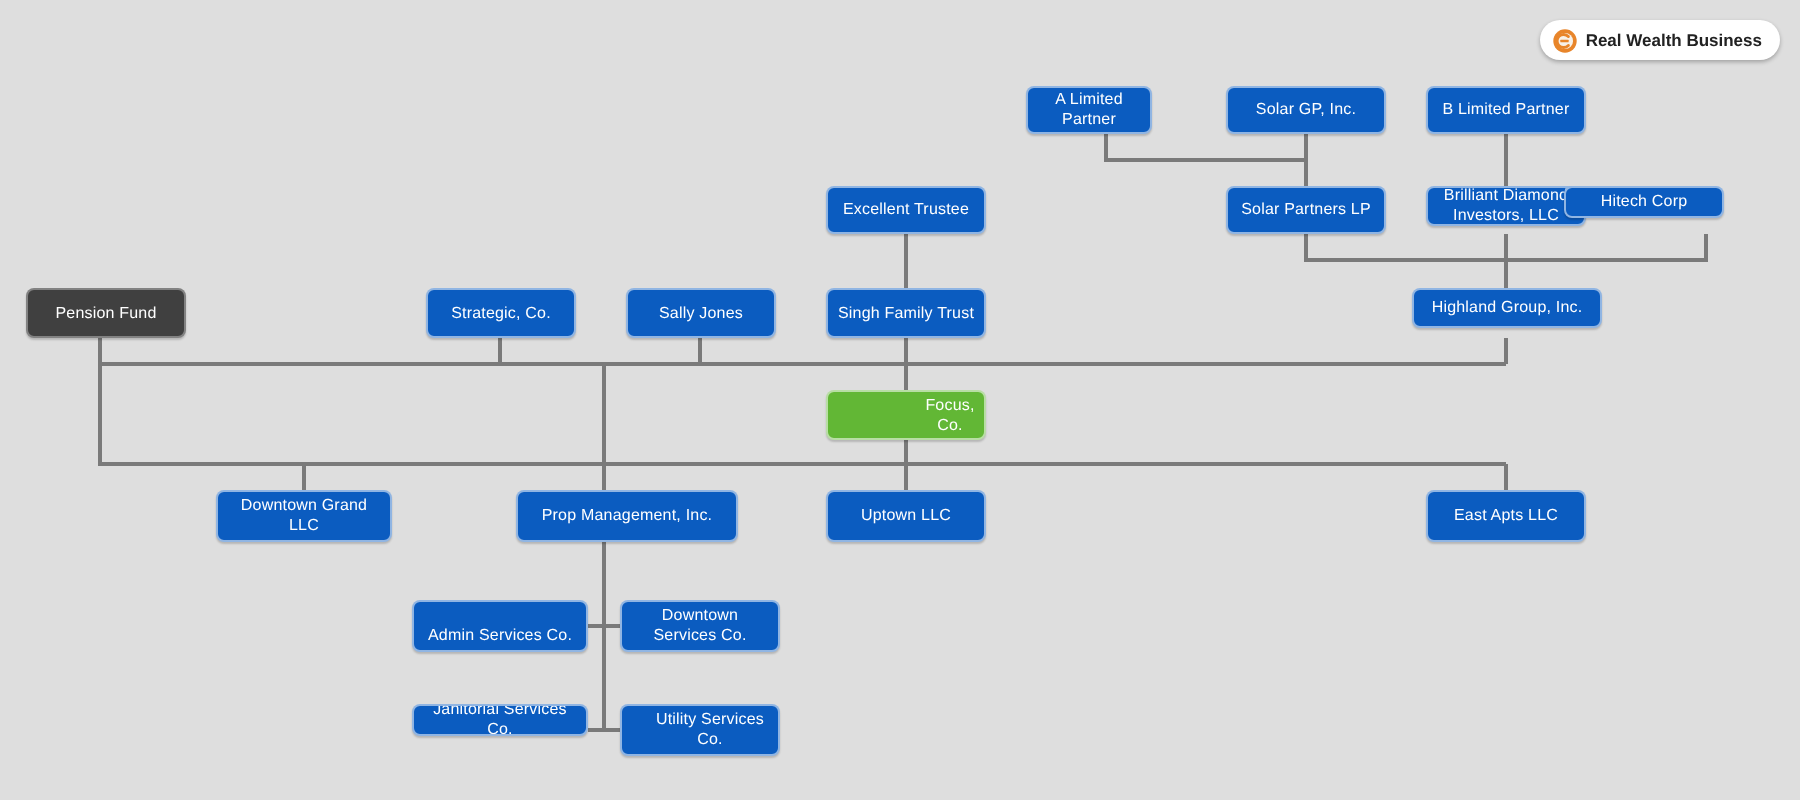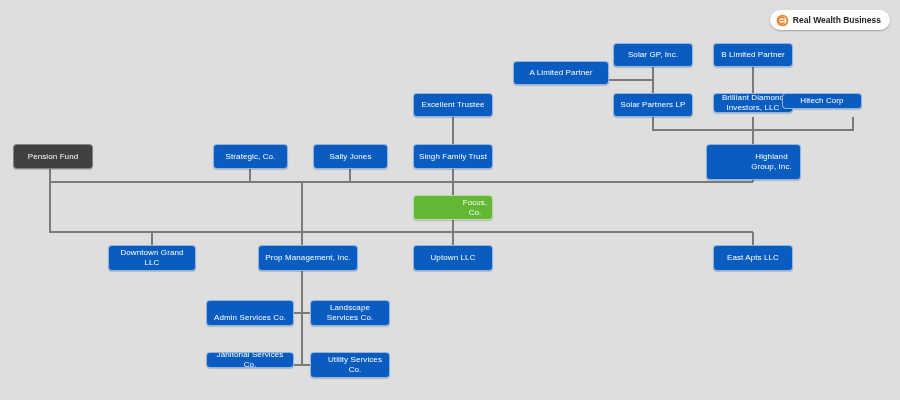--- a/index.html
+++ b/index.html
@@ -111,21 +111,21 @@
       <path d="M152 232 L152 245"></path>
       <path d="M302 182 L302 245"></path>
       <path d="M753 232 L753 245"></path>
 
       <path d="M302 271 L302 365"></path>
       <path d="M294 313 L310 313"></path>
       <path d="M294 365 L310 365"></path>
     </g>
   </svg>
 
-  <div class="node blue" style="left:513px; top:61px;  width:96px;  height:24px;">
+  <div class="node blue" style="left:513px; top:43px;  width:63px;  height:24px;">
       <span class="node-label">A Limited Partner</span>
     </div>
   <div class="node blue" style="left:613px; top:43px;  width:80px;  height:24px;">
       <span class="node-label">Solar GP, Inc.</span>
     </div>
   <div class="node blue" style="left:713px; top:43px;  width:80px;  height:24px;">
       <span class="node-label">B Limited Partner</span>
     </div>
 
   <div class="node blue" style="left:413px; top:93px;  width:80px;  height:24px;">
@@ -146,46 +146,46 @@
     </div>
   <div class="node blue" style="left:213px; top:144px; width:75px;  height:25px;">
       <span class="node-label">Strategic, Co.</span>
     </div>
   <div class="node blue" style="left:313px; top:144px; width:75px;  height:25px;">
       <span class="node-label">Sally Jones</span>
     </div>
   <div class="node blue" style="left:413px; top:144px; width:80px;  height:25px;">
       <span class="node-label">Singh Family Trust</span>
     </div>
-  <div class="node blue" style="left:706px; top:144px; width:95px;  height:36px;padding-left:40px;">
+  <div class="node blue" style="left:706px; top:144px; width:95px;  height:20px;">
       <span class="node-label">Highland Group, Inc.</span>
     </div>
 
   <div class="node green" style="left:413px; top:195px; width:80px; height:25px;">
       <span class="node-label">Focus, Co.</span>
     </div>
 
   <div class="node blue" style="left:108px; top:245px; width:88px;  height:26px;">
       <span class="node-label">Downtown Grand LLC</span>
     </div>
-  <div class="node blue" style="left:258px; top:245px; width:100px;  height:26px;">
+  <div class="node blue" style="left:258px; top:245px; width:111px;  height:26px;">
       <span class="node-label">Prop Management, Inc.</span>
     </div>
   <div class="node blue" style="left:413px; top:245px; width:80px;  height:26px;">
       <span class="node-label">Uptown LLC</span>
     </div>
   <div class="node blue" style="left:713px; top:245px; width:80px;  height:26px;">
       <span class="node-label">East Apts LLC</span>
     </div>
 
   <div class="node blue" style="left:206px; top:300px; width:88px;  height:26px;align-items:flex-end;">
       <span class="node-label">Admin Services Co.</span>
     </div>
   <div class="node blue" style="left:310px; top:300px; width:80px;  height:26px;">
-      <span class="node-label">Landscape Services Co.</span>
+      <span class="node-label">Downtown Services Co.</span>
     </div>
   <div class="node blue" style="left:206px; top:352px; width:88px;  height:16px;">
       <span class="node-label">Janitorial Services Co.</span>
     </div>
   <div class="node blue" style="left:310px; top:352px; width:80px;  height:26px;padding-left:14px;">
       <span class="node-label">Utility Services Co.</span>
     </div>
 
   <div id="brand-badge">
     <svg class="brand-mark" viewBox="0 0 20 20" aria-hidden="true">

